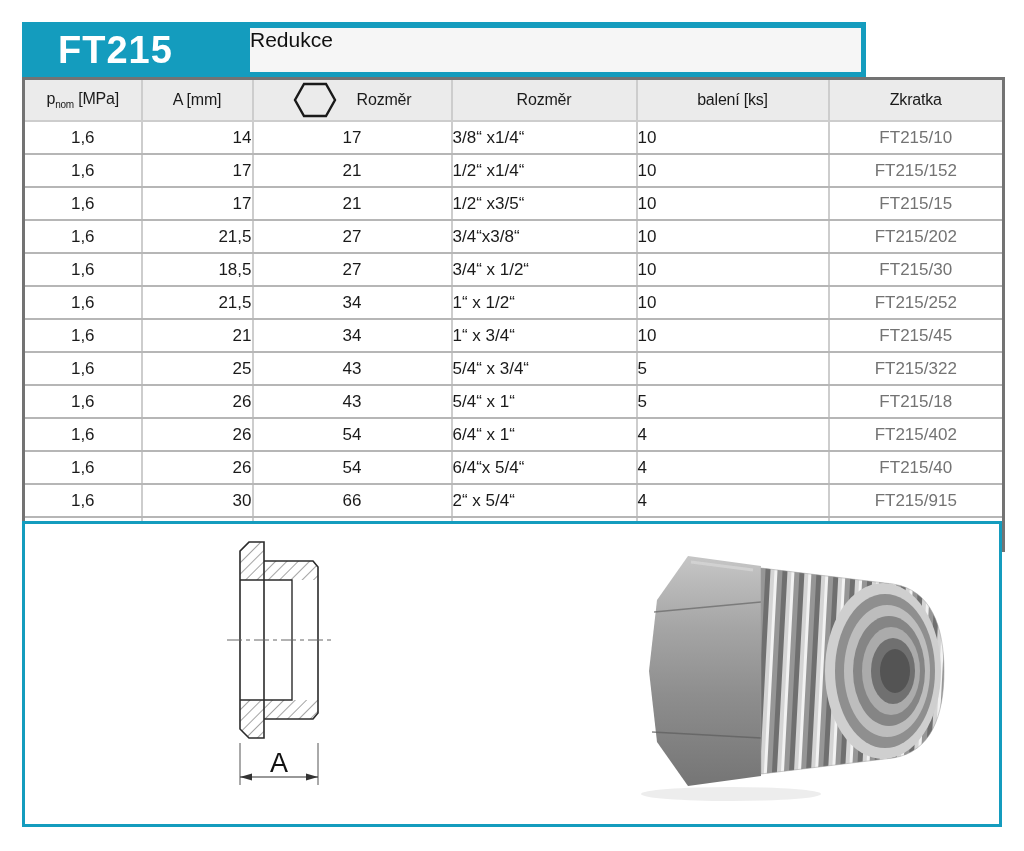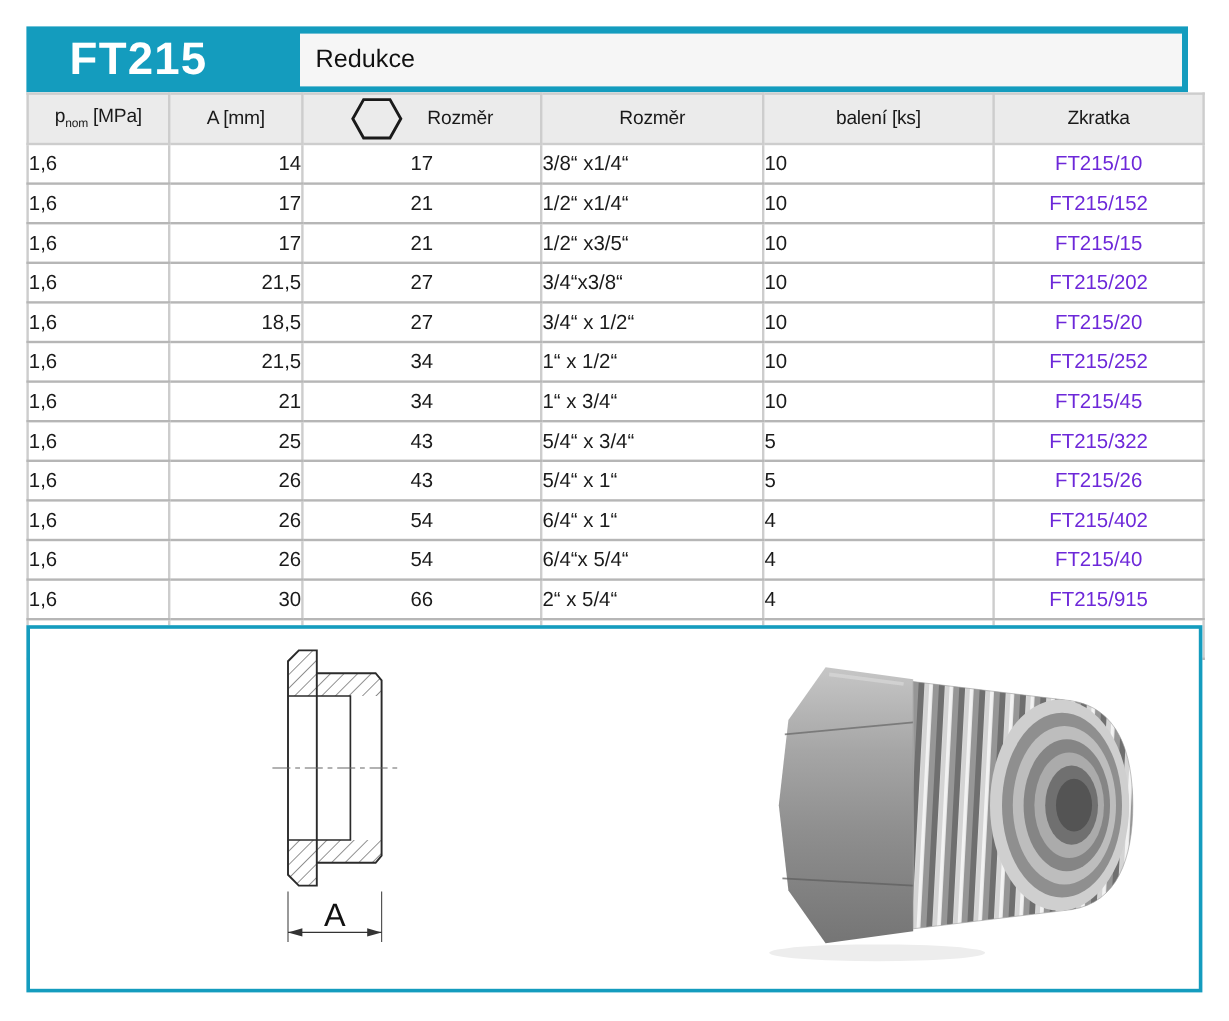--- a/index.html
+++ b/index.html
@@ -1,43 +1,43 @@
 <!DOCTYPE html>
 <html><head>
 <meta charset="utf-8">
 <style>
   html,body{margin:0;padding:0;background:#ffffff;}
   body{width:1024px;height:851px;font-family:"Liberation Sans",sans-serif;position:relative;}
   .page{position:absolute;left:0;top:0;width:1024px;height:851px;background:#ffffff;overflow:hidden;}
 
   
-  .banner{position:absolute;left:22px;top:22px;width:968px;height:55px;background:#149cbe;}
+  .banner{position:absolute;left:22px;top:22px;width:844px;height:55px;background:#149cbe;}
   .banner .code{position:absolute;left:36px;top:50%;transform:translateY(-50%);
     color:#ffffff;font-size:38px;font-weight:bold;letter-spacing:1px;}
   .name-box{position:absolute;left:228px;top:6px;right:5px;bottom:5px;background:#f6f6f6;
-    display:flex;align-items:center;padding-left:13px;}
+    display:flex;}
   .name-box span{font-size:21px;color:#111;}
 
   
   table.spec{position:absolute;left:22px;top:77px;width:980px;border-collapse:collapse;
-    border:1px solid #737373;table-layout:fixed;background:#fff;}
+    border:3px solid #737373;table-layout:fixed;background:#fff;}
   table.spec th{height:38px;background:#ebebeb;font-weight:normal;font-size:16px;color:#1a1a1a;
     border:2px solid #cdcdcd;letter-spacing:-0.2px;}
   table.spec td{height:31px;padding:0;font-size:17px;color:#1a1a1a;
     border-left:2px solid #cdcdcd;border-right:2px solid #cdcdcd;
     border-top:2px solid #b6b6b6;border-bottom:2px solid #b6b6b6;}
   table.spec sub{font-size:10px;}
   .hex-head{display:flex;align-items:center;justify-content:center;gap:20px;}
-  .c1{text-align:left;}
+  .c1{text-align:center;}
   .c2{text-align:right;padding-right:14px;}
   .c3{text-align:center;}
   .c4{text-align:left;}
   .c5{padding-right:48px;}
   .c6{text-align:center;}
-  .link{color:#6d28d9;cursor:pointer;}
+  .link{color:#737373;cursor:pointer;}
 
   
   .panel{position:absolute;left:22px;top:521px;width:974px;height:300px;
     border:3px solid #149cbe;background:#ffffff;}
   .drawing{position:absolute;left:200px;top:8px;}
   .photo{position:absolute;left:606px;top:14px;}
 </style>
 </head>
 <body>
 
@@ -111,21 +111,21 @@
         <td class="c4">3/4“x3/8“</td>
         <td class="c5">10</td>
         <td class="c6"><span class="link">FT215/202</span></td>
       </tr>
       <tr>
         <td class="c1">1,6</td>
         <td class="c2">18,5</td>
         <td class="c3">27</td>
         <td class="c4">3/4“ x 1/2“</td>
         <td class="c5">10</td>
-        <td class="c6"><span class="link">FT215/20</span></td>
+        <td class="c6"><span class="link">FT215/30</span></td>
       </tr>
       <tr>
         <td class="c1">1,6</td>
         <td class="c2">21,5</td>
         <td class="c3">34</td>
         <td class="c4">1“ x 1/2“</td>
         <td class="c5">10</td>
         <td class="c6"><span class="link">FT215/252</span></td>
       </tr>
       <tr>
@@ -143,21 +143,21 @@
         <td class="c4">5/4“ x 3/4“</td>
         <td class="c5">5</td>
         <td class="c6"><span class="link">FT215/322</span></td>
       </tr>
       <tr>
         <td class="c1">1,6</td>
         <td class="c2">26</td>
         <td class="c3">43</td>
         <td class="c4">5/4“ x 1“</td>
         <td class="c5">5</td>
-        <td class="c6"><span class="link">FT215/26</span></td>
+        <td class="c6"><span class="link">FT215/18</span></td>
       </tr>
       <tr>
         <td class="c1">1,6</td>
         <td class="c2">26</td>
         <td class="c3">54</td>
         <td class="c4">6/4“ x 1“</td>
         <td class="c5">4</td>
         <td class="c6"><span class="link">FT215/402</span></td>
       </tr>
       <tr>

